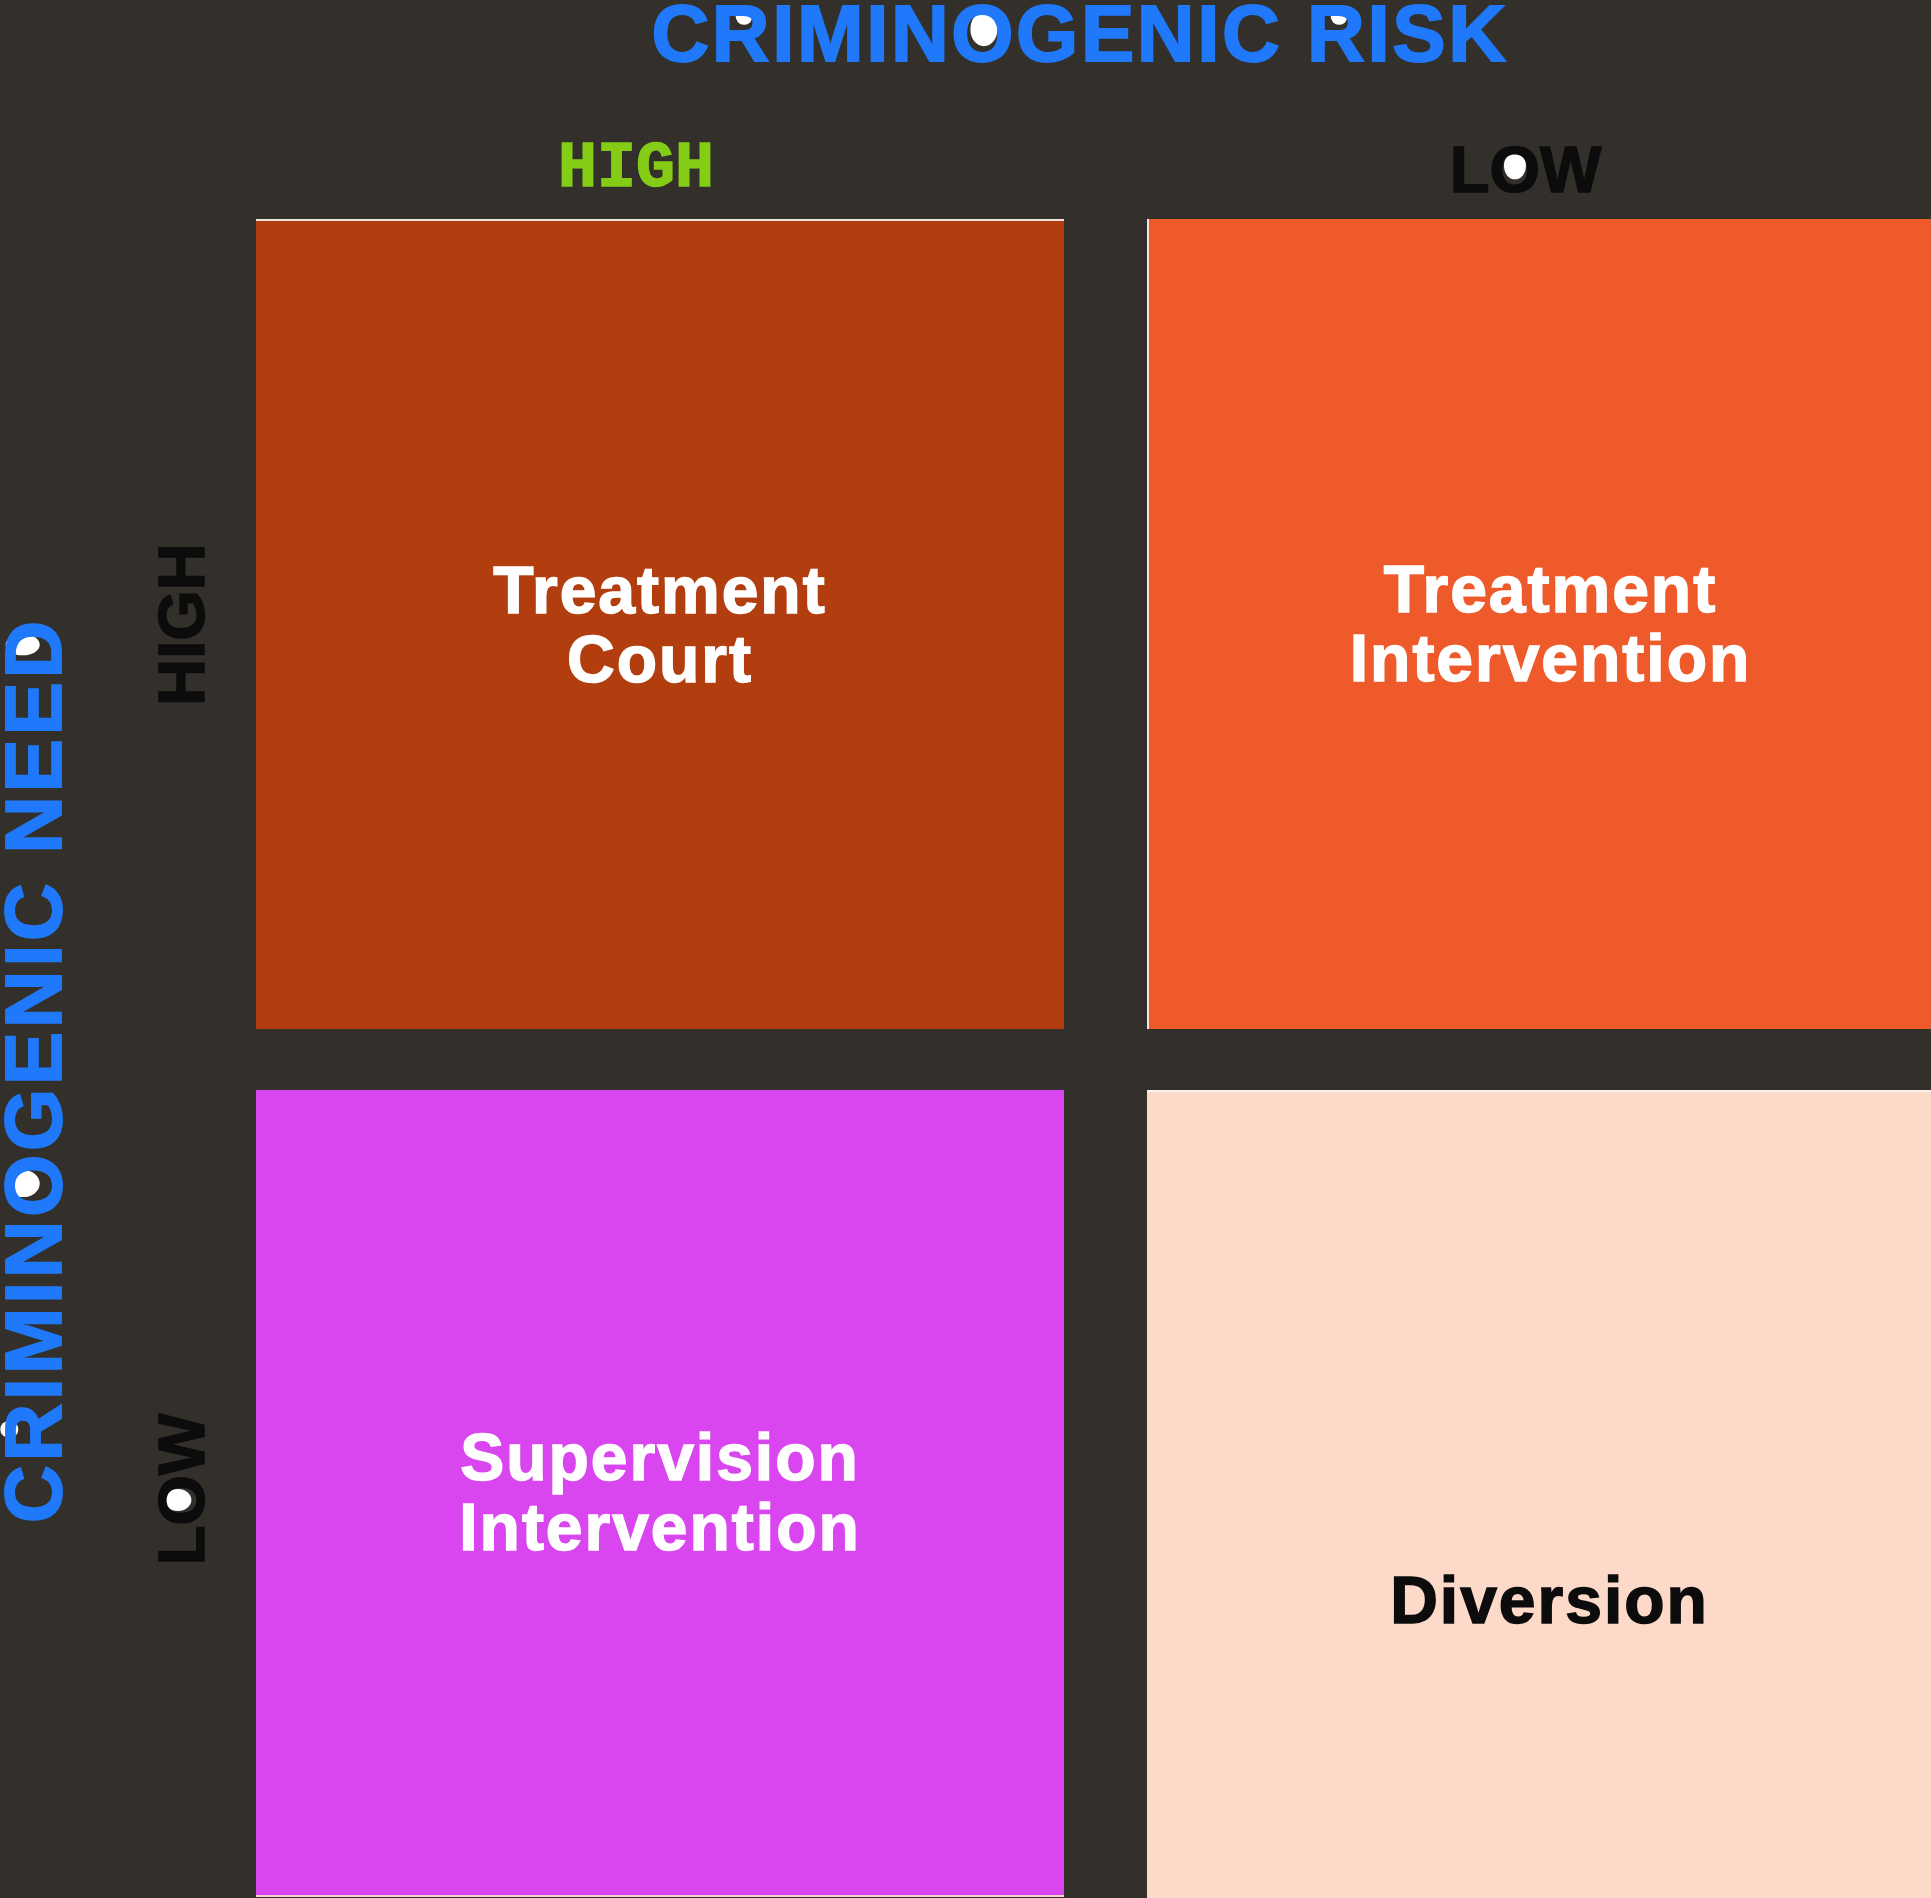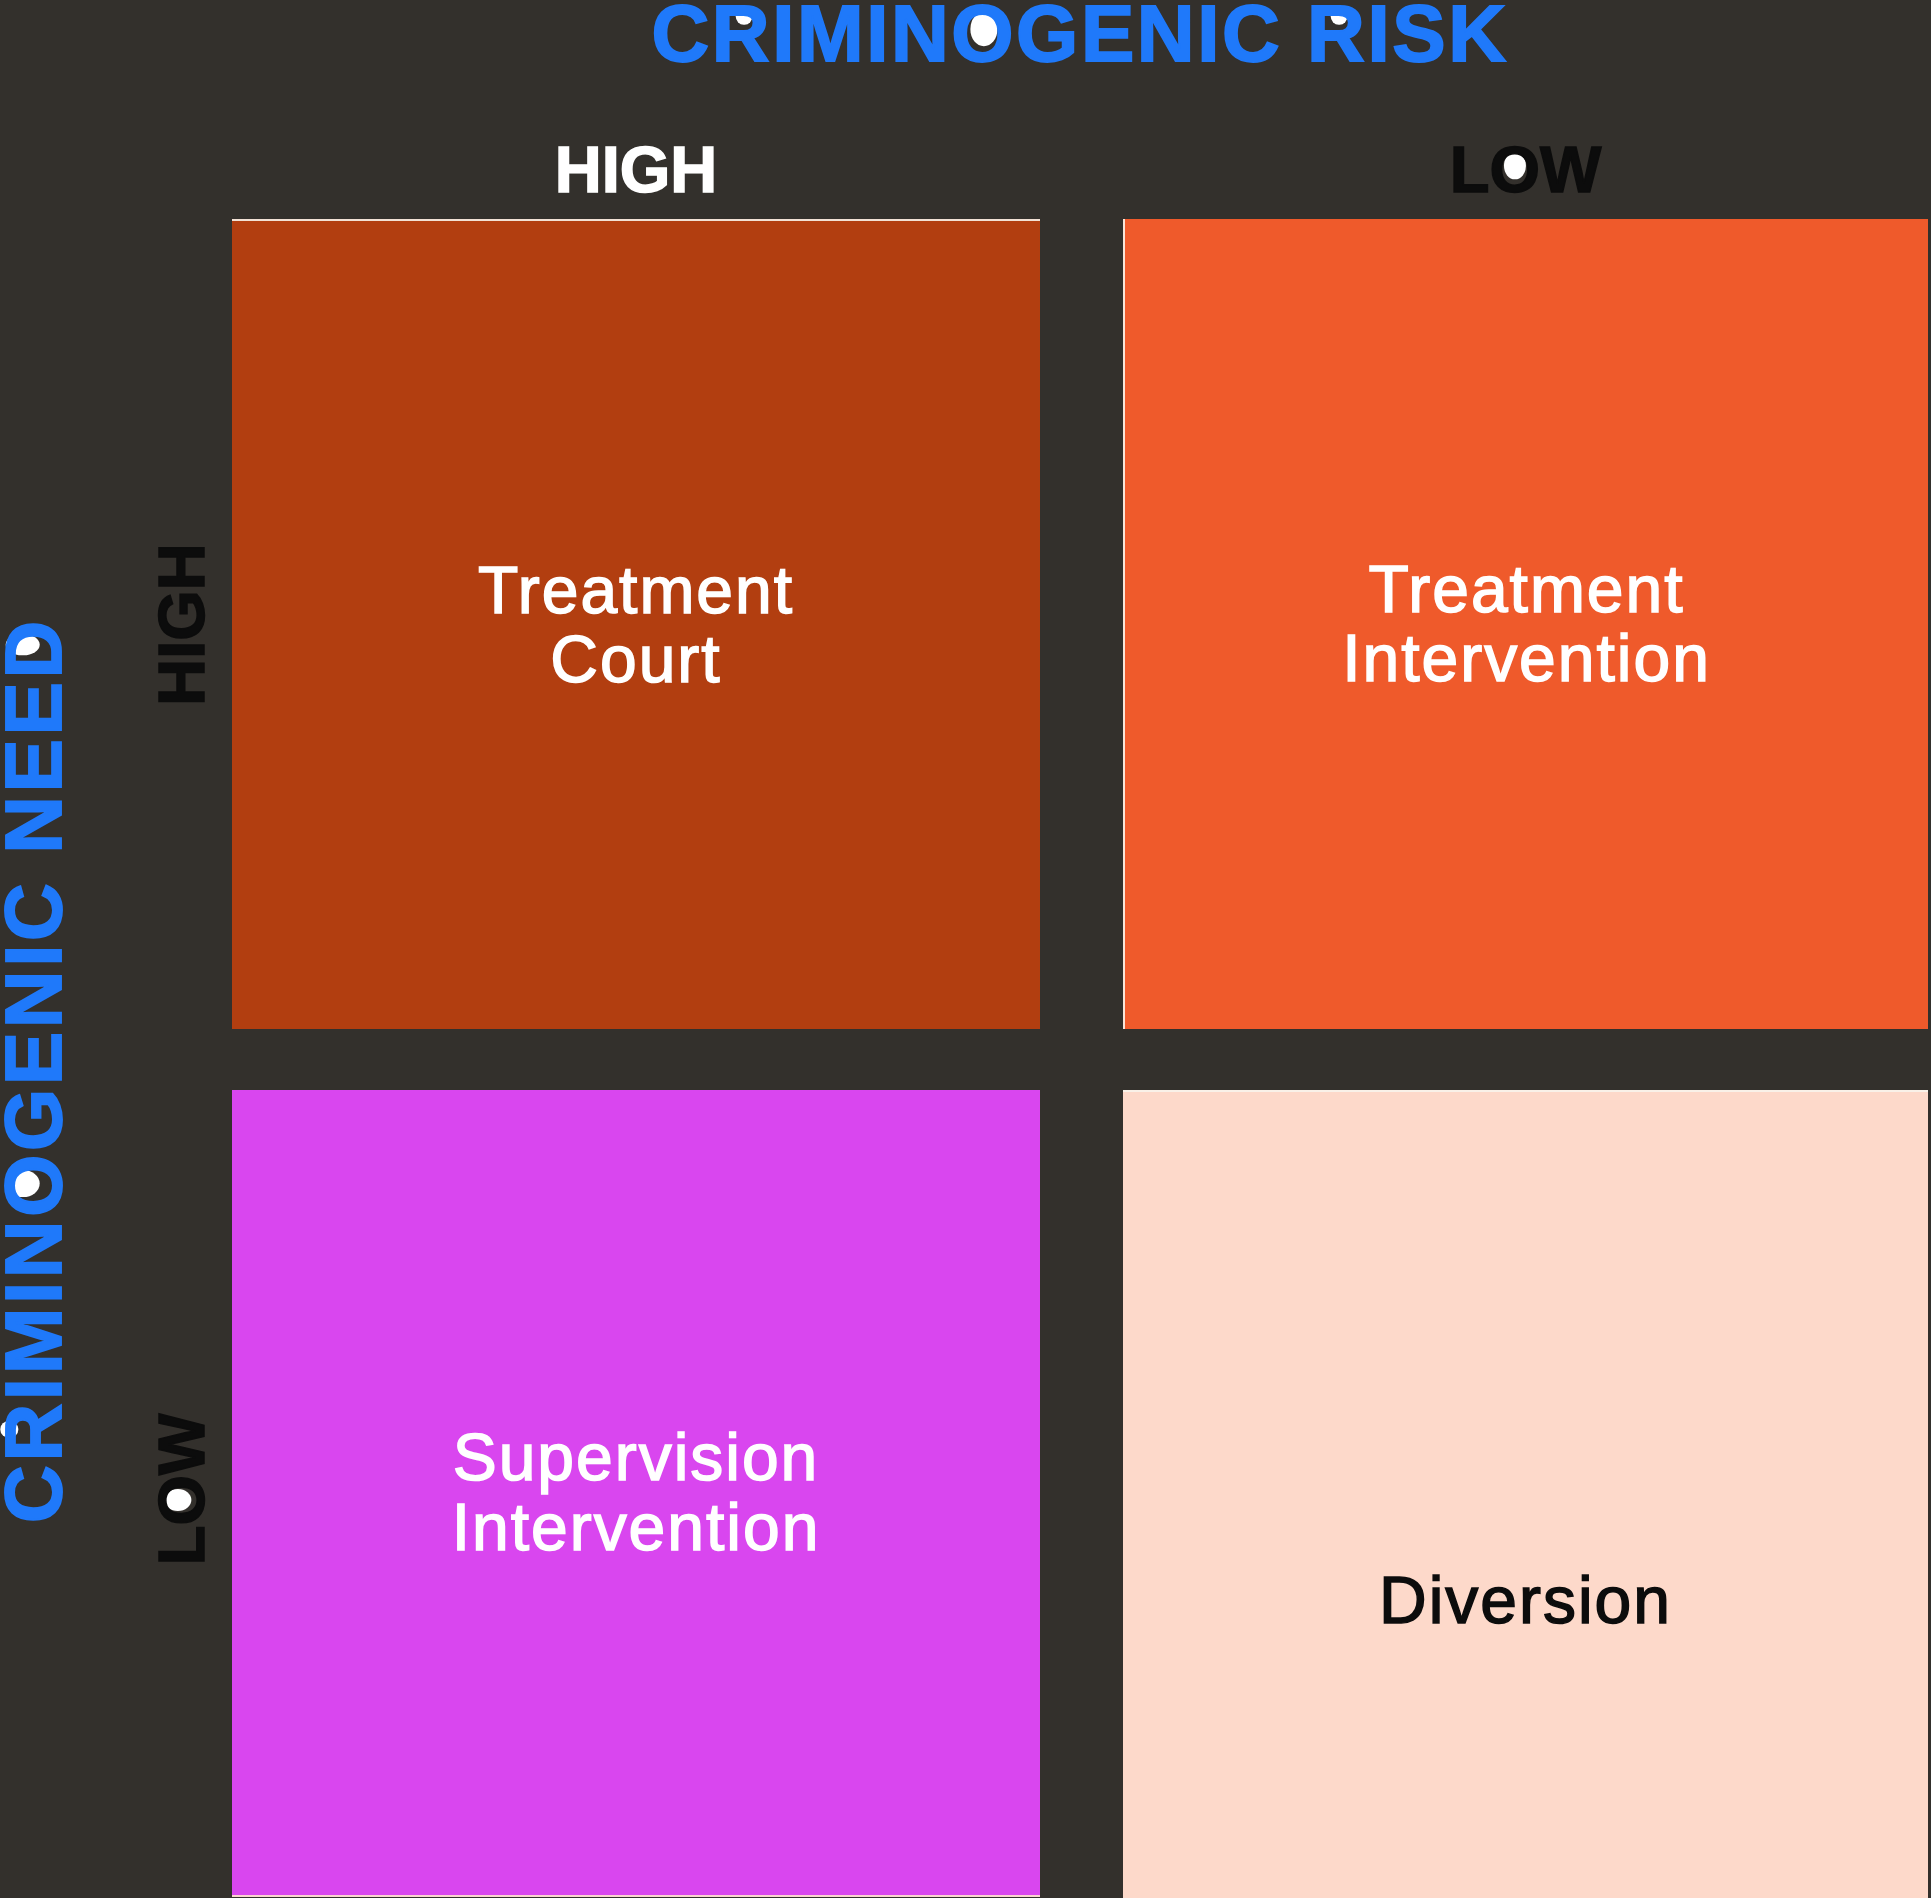--- a/index.html
+++ b/index.html
@@ -8,24 +8,25 @@
     width:1931px;height:1898px;
     overflow:hidden;
     font-family:"Liberation Sans","DejaVu Sans",sans-serif;
   }
   
   .quad{
     position:absolute;
     box-sizing:border-box;
     display:flex;align-items:center;justify-content:center;
     text-align:center;
-    font-weight:normal;
+    font-weight:bold;
     font-size:66px;
     line-height:1.05;
     letter-spacing:0.03em;
+    margin-left:24px;
     -webkit-text-stroke:1.5px currentColor;
   }
   .quad-tl{left:232px;top:219px;width:808px;height:810px;border-top:2.3px solid rgba(248,243,235,0.9);}
   .quad-tr{left:1123px;top:219px;width:805px;height:810px;border-left:2.3px solid rgba(248,243,235,0.9);}
   .quad-bl{left:232px;top:1090px;width:808px;height:807px;border-bottom:2.3px solid rgba(252,221,205,0.95);}
   .quad-br{left:1123px;top:1090px;width:805px;height:1020px;border-top:2.3px solid rgba(248,243,235,0.9);}
   
   .axis-title{
     font-weight:bold;
     font-size:80px;
@@ -72,21 +73,21 @@
   .cc-R::before{left:0.40em;top:0.27em;width:0.21em;height:0.23em;transform:translate(-50%,-50%);}
   .cc-D::before{left:0.42em;top:0.44em;width:0.27em;height:0.42em;transform:translate(-50%,-50%);}
 </style>
 <style>.cc-O::before,.cc-R::before,.cc-D::before{background:#FFFFFF;}</style></head>
 <body>
 
 <div class="stage" style="background: rgb(51, 48, 44);">
 
   <div class="axis-title x-axis-title" style="color: rgb(31, 121, 250);"><span class="ch">C</span><span class="ch cc-R">R</span><span class="ch">I</span><span class="ch">M</span><span class="ch">I</span><span class="ch">N</span><span class="ch cc-O">O</span><span class="ch">G</span><span class="ch">E</span><span class="ch">N</span><span class="ch">I</span><span class="ch">C</span><span class="ch">&nbsp;</span><span class="ch cc-R">R</span><span class="ch">I</span><span class="ch">S</span><span class="ch">K</span></div>
 
-  <div class="tick tick-x-high" style="color: #ffffff;"><span class="ch">H</span><span class="ch">I</span><span class="ch">G</span><span class="ch">H</span></div>
+  <div class="tick tick-x-high" style="color: #84cc16; font-family: Liberation Mono, monospace;"><span class="ch">H</span><span class="ch">I</span><span class="ch">G</span><span class="ch">H</span></div>
   <div class="tick tick-x-low" style="color: rgb(12, 12, 12);"><span class="ch">L</span><span class="ch cc-O">O</span><span class="ch">W</span></div>
 
   <div class="axis-title y-axis-title" style="color: rgb(31, 121, 250);">
       <span class="ch">C</span>
       <span class="ch cc-R">R</span>
       <span class="ch">I</span>
       <span class="ch">M</span>
       <span class="ch">I</span>
       <span class="ch">N</span>
       <span class="ch cc-O">O</span>

